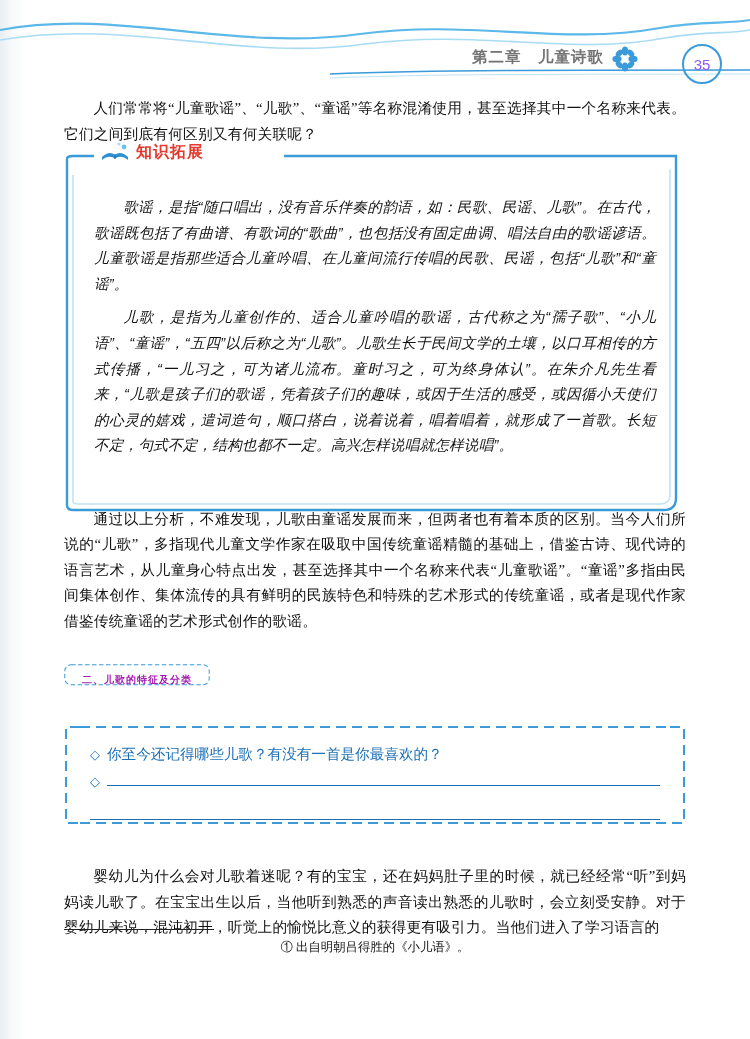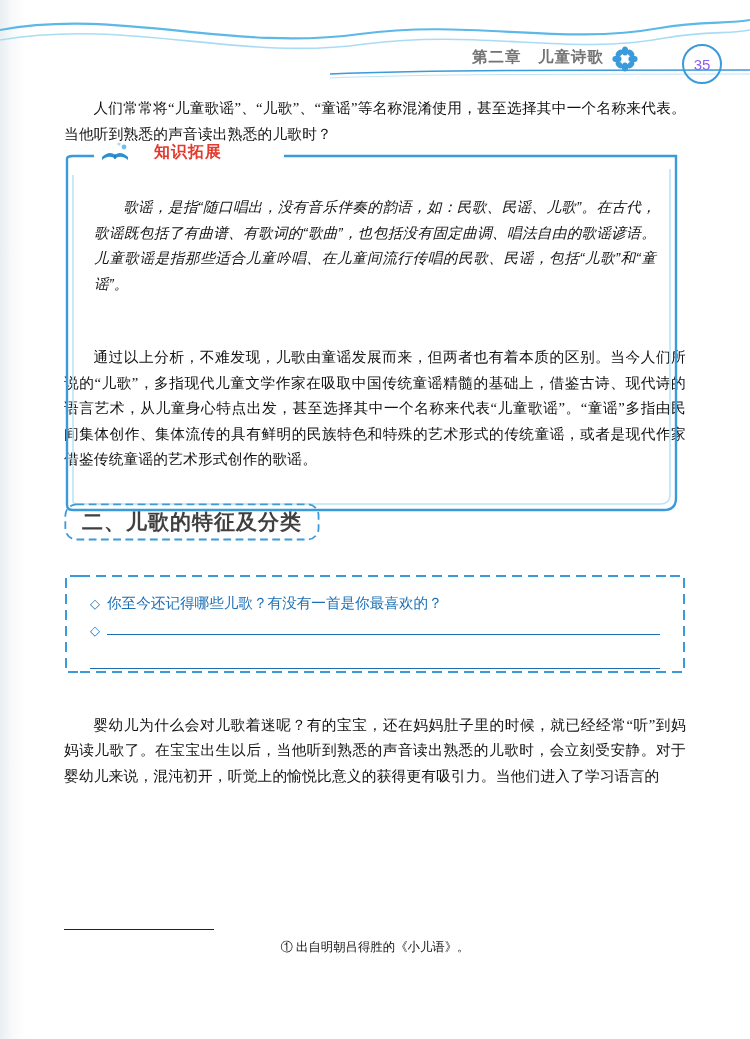--- a/index.html
+++ b/index.html
@@ -105,21 +105,21 @@
     position: absolute;
     inset: 0;
     pointer-events: none;
   }
   .know-label {
     position: absolute;
     top: -12px;
     left: 30px;
     display: flex;
     align-items: center;
-    gap: 24px;
+    gap: 6px;
     background: #ffffff;
     padding: 0 6px;
   }
   .know-label-text {
     font-size: 16px;
     font-weight: bold;
     color: #e23a2e;
     font-family: "Liberation Sans", sans-serif;
     letter-spacing: 1px;
   }
@@ -141,23 +141,23 @@
 
   
   .section-heading {
     margin-top: 30px;
     margin-bottom: 18px;
     display: inline-block;
     position: relative;
     padding: 5px 18px 6px 18px;
   }
   .section-heading .sh-text {
-    font-size: 21px;
+    font-size: 10px;
     font-weight: bold;
-    color: #404040;
+    color: #a21caf;
     font-family: "Liberation Sans", sans-serif;
     letter-spacing: 1px;
     position: relative;
     z-index: 2;
   }
   .sh-frame {
     position: absolute;
     inset: 0;
     z-index: 1;
   }
@@ -266,21 +266,21 @@
         <ellipse cx="7.3" cy="18.7" rx="4.2" ry="2.8" transform="rotate(45 7.3 18.7)"></ellipse>
       </g>
       <circle cx="13" cy="13" r="3.1" fill="#ffffff"></circle>
     </svg>
 
     <div class="page-number-circle">35</div>
   </div>
 
   <div class="content">
 
-    <p class="para indent intro">人们常常将“儿童歌谣”、“儿歌”、“童谣”等名称混淆使用，甚至选择其中一个名称来代表。当他听到熟悉的声音读出熟悉的儿歌时？</p>
+    <p class="para indent intro">人们常常将“儿童歌谣”、“儿歌”、“童谣”等名称混淆使用，甚至选择其中一个名称来代表。它们之间到底有何区别又有何关联呢？</p>
 
     
     <div class="know-box">
       <svg class="know-frame" viewBox="0 0 622 360" preserveAspectRatio="none">
         <path d="M3,18 L3,352 Q3,357 9,357 L600,357 Q612,357 612,345 L612,12" fill="none" stroke="#3b9ad9" stroke-width="2.4"></path>
         <path d="M9,22 L9,348 Q9,351 14,351 L596,351 Q606,351 606,342 L606,16" fill="none" stroke="#bfe3f6" stroke-width="1.6"></path>
         <path d="M3,18 L3,6 Q3,3 9,3 L120,3" fill="none" stroke="#3b9ad9" stroke-width="2.4"></path>
         <path d="M220,3 L612,3 L612,12" fill="none" stroke="#3b9ad9" stroke-width="2.4"></path>
       </svg>
 
@@ -289,20 +289,21 @@
           <path d="M2,16 C7,11 12,11 15,14 C18,11 23,11 28,16 L28,19 C23,15 18,15 15,18 C12,15 7,15 2,19 Z" fill="#2e90d0"></path>
           <path d="M15,13 L15,18" stroke="#1b6fb5" stroke-width="1"></path>
           <circle cx="24" cy="6" r="2.4" fill="#6ec1ea"></circle>
           <circle cx="19" cy="3" r="1.6" fill="#a8dcf5"></circle>
         </svg>
         <span class="know-label-text">知识拓展</span>
       </div>
 
       <div class="know-body">
         <p>歌谣，是指“随口唱出，没有音乐伴奏的韵语，如：民歌、民谣、儿歌”。在古代，歌谣既包括了有曲谱、有歌词的“歌曲”，也包括没有固定曲调、唱法自由的歌谣谚语。儿童歌谣是指那些适合儿童吟唱、在儿童间流行传唱的民歌、民谣，包括“儿歌”和“童谣”。</p>
+        <p>儿歌，是指为儿童创作的、适合儿童吟唱的歌谣，古代称之为“孺子歌”、“小儿语”、“童谣”，“五四”以后称之为“儿歌”。儿歌生长于民间文学的土壤，以口耳相传的方式传播，“一儿习之，可为诸儿流布。童时习之，可为终身体认”。在朱介凡先生看来，“儿歌是孩子们的歌谣，凭着孩子们的趣味，或因于生活的感受，或因循小天使们的心灵的嬉戏，遣词造句，顺口搭白，说着说着，唱着唱着，就形成了一首歌。长短不定，句式不定，结构也都不一定。高兴怎样说唱就怎样说唱”。</p>
       </div>
     </div>
 
     <p class="para indent">通过以上分析，不难发现，儿歌由童谣发展而来，但两者也有着本质的区别。当今人们所说的“儿歌”，多指现代儿童文学作家在吸取中国传统童谣精髓的基础上，借鉴古诗、现代诗的语言艺术，从儿童身心特点出发，甚至选择其中一个名称来代表“儿童歌谣”。“童谣”多指由民间集体创作、集体流传的具有鲜明的民族特色和特殊的艺术形式的传统童谣，或者是现代作家借鉴传统童谣的艺术形式创作的歌谣。</p>
 
     
     <div class="section-heading">
       <svg class="sh-frame" viewBox="0 0 230 34" preserveAspectRatio="none">
         <rect x="1.2" y="1.2" width="227.6" height="31.6" rx="10" ry="10" fill="none" stroke="#3b9ad9" stroke-width="1.6" stroke-dasharray="7 4"></rect>
       </svg>

